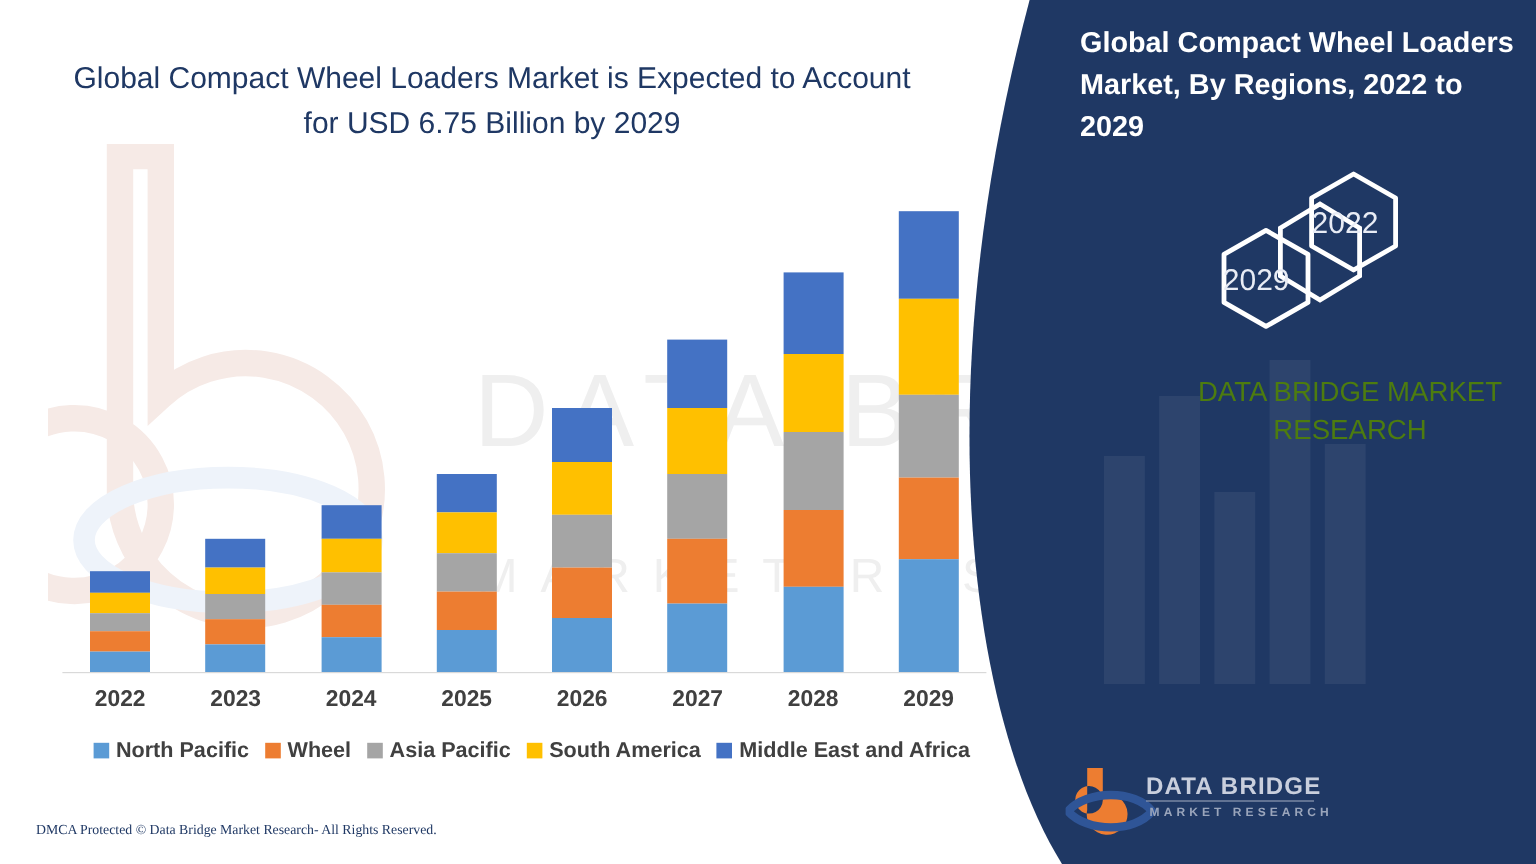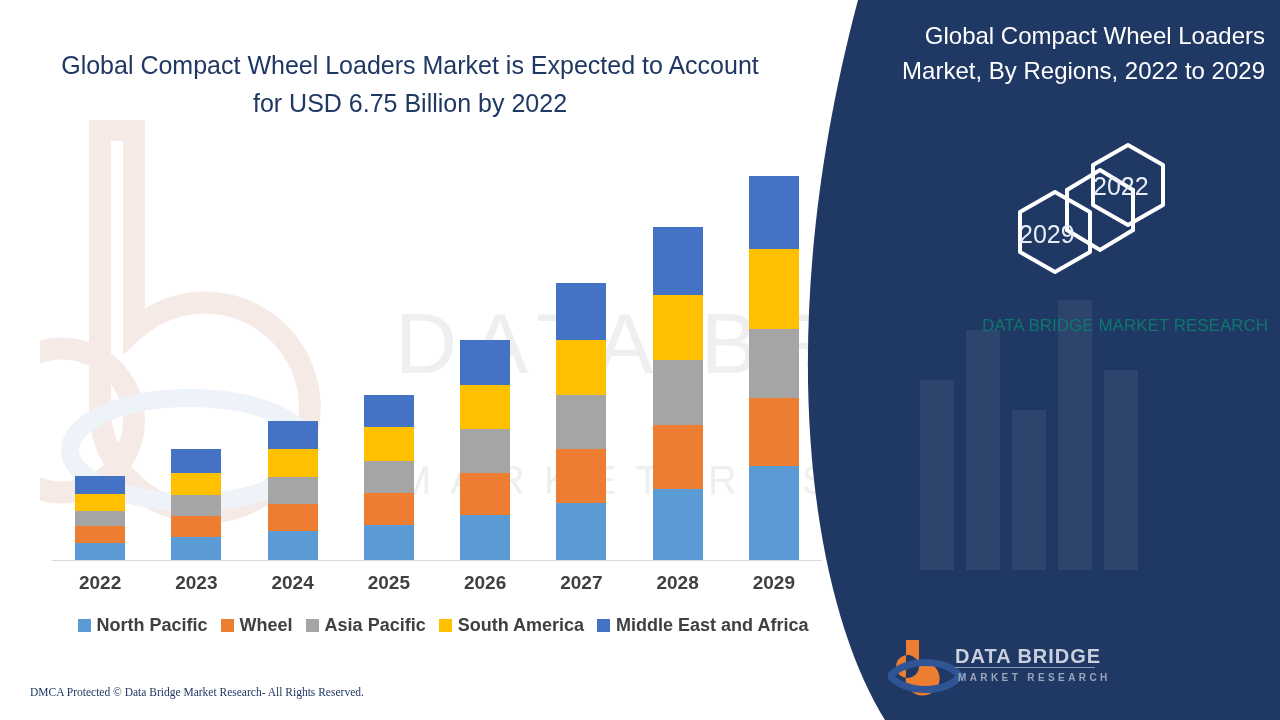--- a/index.html
+++ b/index.html
@@ -82,36 +82,36 @@
 
   
   .navy{
     position:absolute; right:0; top:0; width:480px; height:720px;
     overflow:hidden;
   }
   .navy svg.shape{ position:absolute; inset:0; width:100%; height:100%; }
 
   .panel-title{
     position:absolute; left:80px; top:18px; width:365px;
-    text-align:right; color:#ffffff;
-    font-size:24px; line-height:35px; font-weight:400;
+    text-align:left; color:#ffffff;
+    font-size:24px; line-height:35px; font-weight:700;
   }
 
   .hexes{ position:absolute; left:0; top:140px; width:480px; height:160px; }
   .hexes svg{ width:100%; height:100%; }
   .hex-label{
     position:absolute; color:#e8ecf5; font-size:25px; font-weight:400;
   }
   .hex-2022{ left:1093px; top:172px; }
   .hex-2029{ left:1019px; top:220px; }
 
   .brand{
     position:absolute; left:980px; top:310px; width:290px;
-    text-align:center; color:#0f766e;
-    font-size:17px; line-height:32px; font-weight:400;
+    text-align:center; color:#4d7c0f;
+    font-size:23px; line-height:32px; font-weight:400;
   }
 
   
   .logo{ position:absolute; left:888px; top:636px; width:220px; height:62px; }
   .logo svg{ width:100%; height:100%; }
   .logo-text{
     position:absolute; left:955px; top:645px;
     color:#c9cfdd; font-size:20px; font-weight:bold; letter-spacing:1px;
   }
   .logo-sub{
@@ -132,21 +132,21 @@
     <div class="wm-b">
       <svg viewBox="0 0 300 470" xmlns="http://www.w3.org/2000/svg">
         <path d="M60 10 h34 v200 a105 105 0 1 1 -34 84 z M94 300 a72 72 0 1 0 0 1 z" fill="none" stroke="#f6eae6" stroke-width="22"></path>
         <ellipse cx="150" cy="330" rx="120" ry="52" fill="none" stroke="#eef3fa" stroke-width="18"></ellipse>
       </svg>
     </div>
     <div class="wm-text">DATA BRIDGE</div>
     <div class="wm-text2">MARKET RESEARCH</div>
   </div>
 
-  <div class="chart-title">Global Compact Wheel Loaders Market is Expected to Account for USD 6.75 Billion by 2022</div>
+  <div class="chart-title">Global Compact Wheel Loaders Market is Expected to Account for USD 6.75 Billion by 2029</div>
 
   <div class="axis-line"></div>
   <div class="bars" id="bars">
       <div class="bar" style="left: 23.125px;">
         <div class="seg" title="North America 2022: 17" style="background: rgb(91, 155, 213); height: 17.425px;"></div>
         <div class="seg" title="Europe 2022: 16" style="background: rgb(237, 125, 49); height: 16.4px;"></div>
         <div class="seg" title="Asia Pacific 2022: 15" style="background: rgb(165, 165, 165); height: 15.375px;"></div>
         <div class="seg" title="South America 2022: 16" style="background: rgb(255, 192, 0); height: 16.4px;"></div>
         <div class="seg" title="Middle East and Africa 2022: 18" style="background: rgb(68, 114, 196); height: 18.45px;"></div>
       </div>

